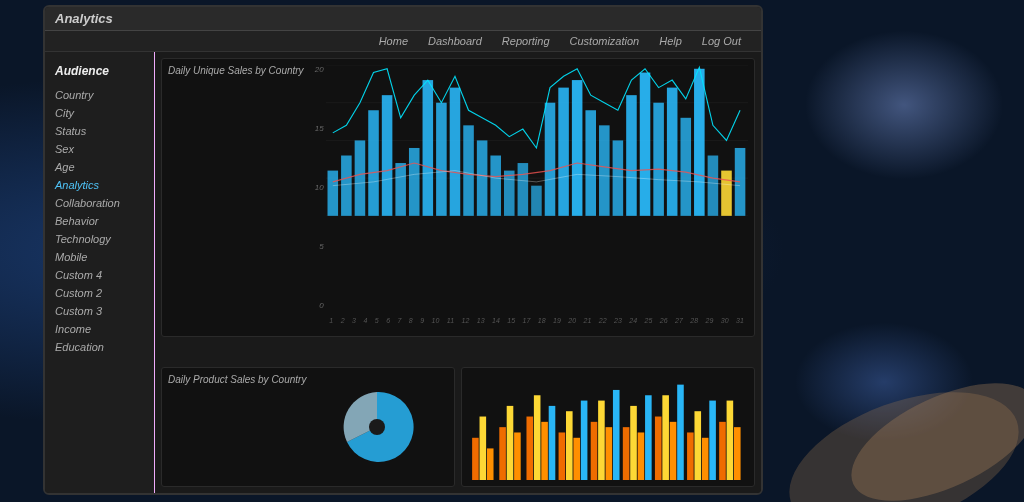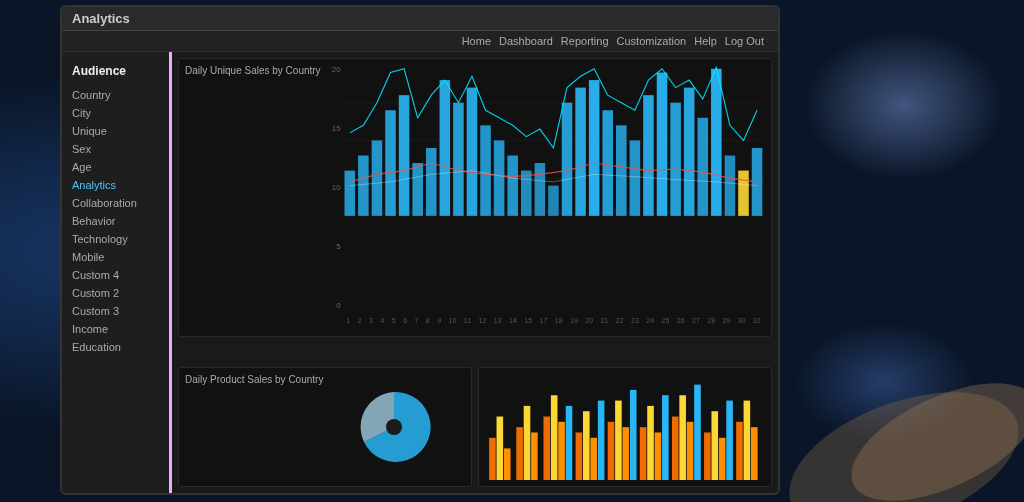--- a/index.html
+++ b/index.html
@@ -18,24 +18,25 @@
       inset: 0;
       background: radial-gradient(ellipse at 20% 50%, #1a3a6e 0%, #0a1628 50%),
                   radial-gradient(ellipse at 80% 30%, #2a4a8e 0%, transparent 50%);
       z-index: 0;
     }
 
     
     .monitor-wrapper {
       position: absolute;
       top: 5px;
-      left: 60px;
+      left: 43px;
       width: 720px;
       height: 490px;
       z-index: 10;
+      font-style: italic;
     }
 
     .monitor-screen {
       width: 100%;
       height: 100%;
       background: #1a1a1a;
       border-radius: 6px;
       overflow: hidden;
       display: flex;
       flex-direction: column;
@@ -51,22 +52,22 @@
       font-weight: bold;
       border-bottom: 1px solid #444;
       flex-shrink: 0;
     }
 
     
     .nav-bar {
       background: #222;
       display: flex;
       align-items: center;
-      padding: 4px 14px;
-      gap: 8px;
+      padding: 4px 20px;
+      gap: 20px;
       border-bottom: 1px solid #333;
       flex-shrink: 0;
       justify-content: flex-end;
     }
 
     .nav-item {
       color: #aaa;
       font-size: 11px;
       cursor: pointer;
     }
@@ -75,21 +76,21 @@
     .main-content {
       display: flex;
       flex: 1;
       overflow: hidden;
     }
 
     
     .sidebar {
       width: 110px;
       background: #1e1e1e;
-      border-right: 3px solid #f0abfc;
+      border-right: 1px solid #f0abfc;
       padding: 8px 0;
       flex-shrink: 0;
       overflow-y: auto;
     }
 
     .sidebar-header {
       color: #eee;
       font-size: 12px;
       font-weight: bold;
       padding: 4px 10px 8px 10px;
@@ -256,21 +257,21 @@
       <span class="nav-item">Help</span>
       <span class="nav-item">Log Out</span>
     </div>
 
     <div class="main-content">
 
       <div class="sidebar">
         <div class="sidebar-header">Audience</div>
         <span class="sidebar-item">Country</span>
         <span class="sidebar-item">City</span>
-        <span class="sidebar-item">Unique</span>
+        <span class="sidebar-item">Status</span>
         <span class="sidebar-item">Sex</span>
         <span class="sidebar-item">Age</span>
         <span class="sidebar-item selected">Analytics</span>
         <span class="sidebar-item">Collaboration</span>
         <span class="sidebar-item">Behavior</span>
         <span class="sidebar-item">Technology</span>
         <span class="sidebar-item">Mobile</span>
         <span class="sidebar-item">Custom 4</span>
         <span class="sidebar-item">Custom 2</span>
         <span class="sidebar-item">Custom 3</span>

